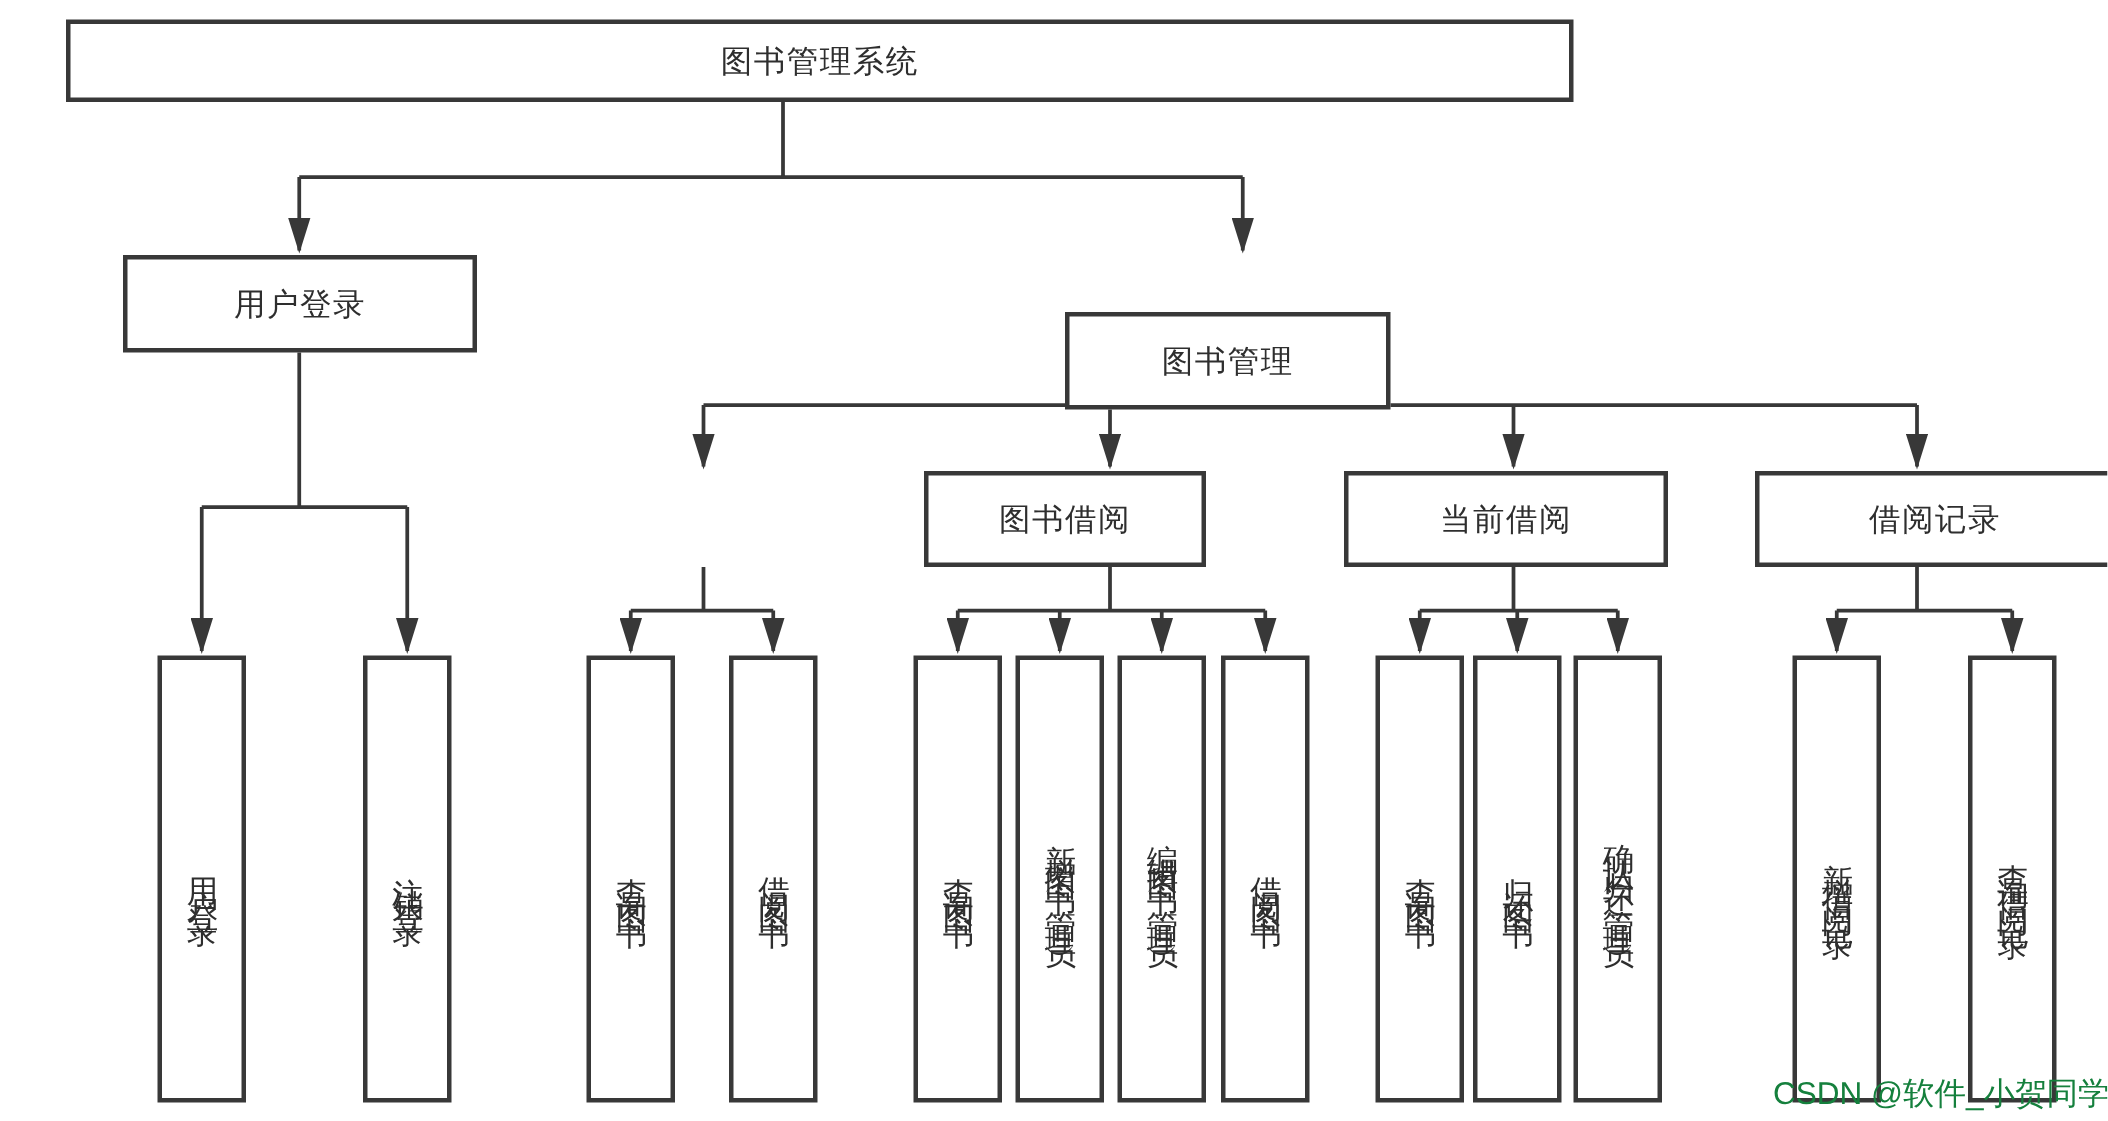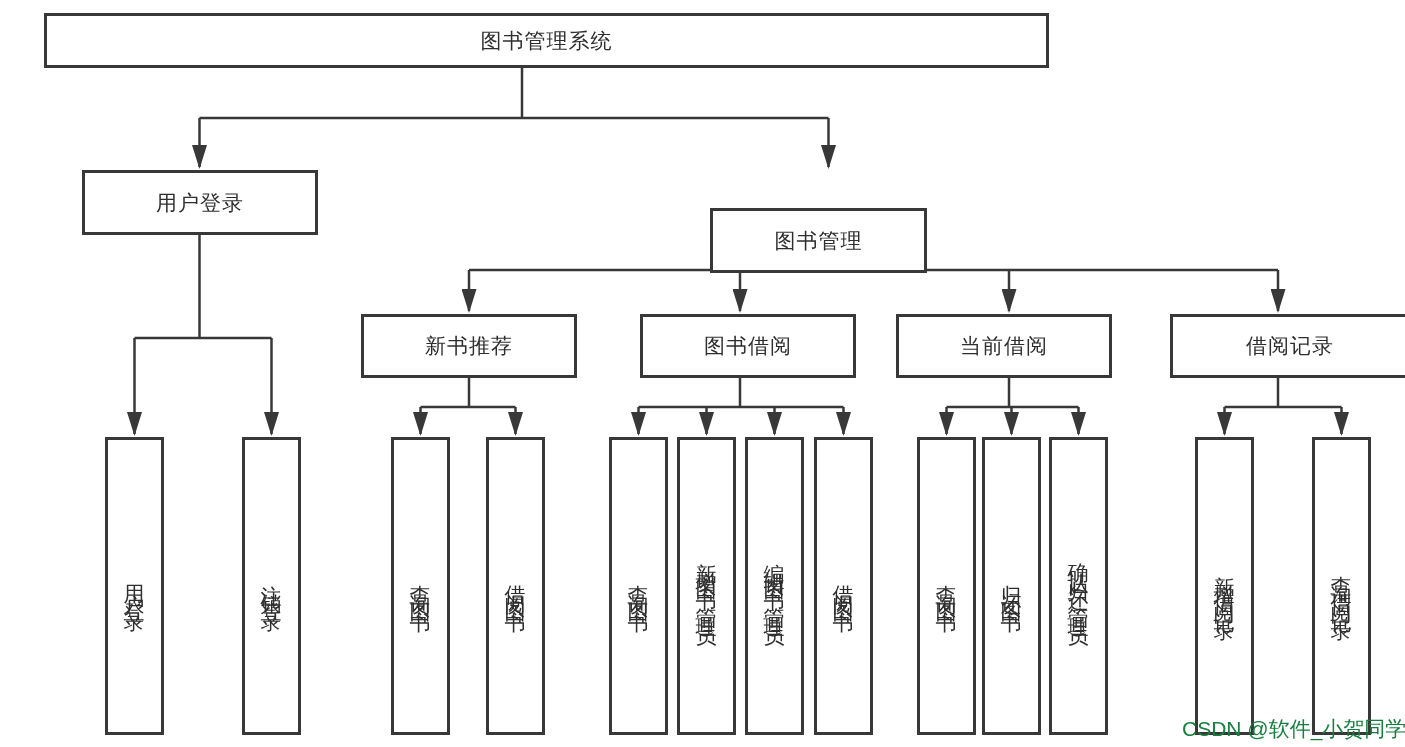--- a/index.html
+++ b/index.html
@@ -37,21 +37,21 @@
     text-orientation: mixed;
     letter-spacing: 9px;
     line-height: 1;
     font-size: 21px;
   }
   
   #n-root            { left: 20px;   top: 13px;  width: 1005px; height: 55px; margin-left: 24px; }
   #n-user-login      { left: 82px;   top: 170px; width: 236px;  height: 65px; }
   #n-book-mgmt       { left: 710px;  top: 170px; width: 217px;  height: 65px; margin-top: 38px; }
   #n-new-book        { left: 361px;  top: 314px; width: 216px;  height: 64px; }
-  #n-book-borrow     { left: 640px;  top: 314px; width: 216px;  height: 64px; }
+  #n-book-borrow     { left: 616px;  top: 314px; width: 188px;  height: 64px; }
   #n-current-borrow  { left: 896px;  top: 314px; width: 216px;  height: 64px; }
   #n-borrow-records  { left: 1170px; top: 314px; width: 240px;  height: 64px; }
   .leaf { top: 437px; width: 59px; height: 298px; }
   #l-user-login   { left: 105px; }
   #l-logout       { left: 242px; }
   #l-nbr-query    { left: 391px; }
   #l-nbr-borrow   { left: 486px; }
   #l-bb-query     { left: 609px; }
   #l-bb-add       { left: 677px; }
   #l-bb-edit      { left: 745px; }
@@ -112,21 +112,20 @@
       <line x1="1224.5" y1="407" x2="1224.5" y2="434" marker-end="url(#arrow)"></line>
       <line x1="1341.5" y1="407" x2="1341.5" y2="434" marker-end="url(#arrow)"></line>
     </g>
   </svg>
 
   <div class="box" id="n-root">图书管理系统</div>
 
   <div class="box" id="n-user-login">用户登录</div>
   <div class="box" id="n-book-mgmt">图书管理</div>
 
-  <div class="box" id="n-new-book">新书推荐</div>
   <div class="box" id="n-book-borrow">图书借阅</div>
   <div class="box" id="n-current-borrow">当前借阅</div>
   <div class="box" id="n-borrow-records">借阅记录</div>
 
   <div class="box vbox leaf" id="l-user-login">用户登录</div>
   <div class="box vbox leaf" id="l-logout">注销登录</div>
   <div class="box vbox leaf" id="l-nbr-query">查询图书</div>
   <div class="box vbox leaf" id="l-nbr-borrow">借阅图书</div>
   <div class="box vbox leaf" id="l-bb-query">查询图书</div>
   <div class="box vbox leaf" id="l-bb-add">新增图书（管理员）</div>

